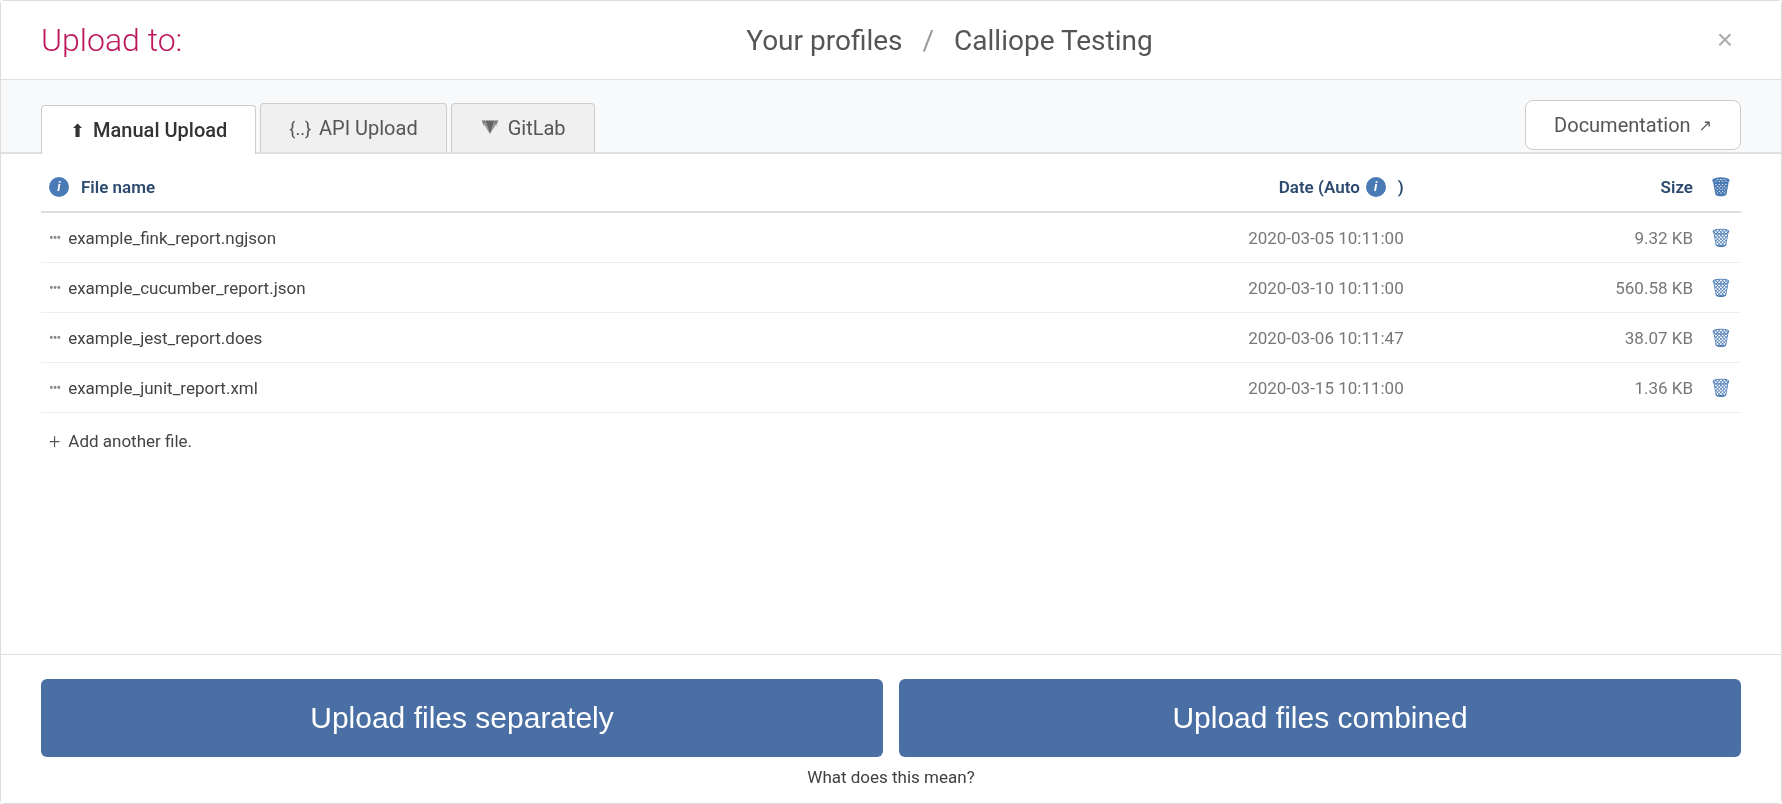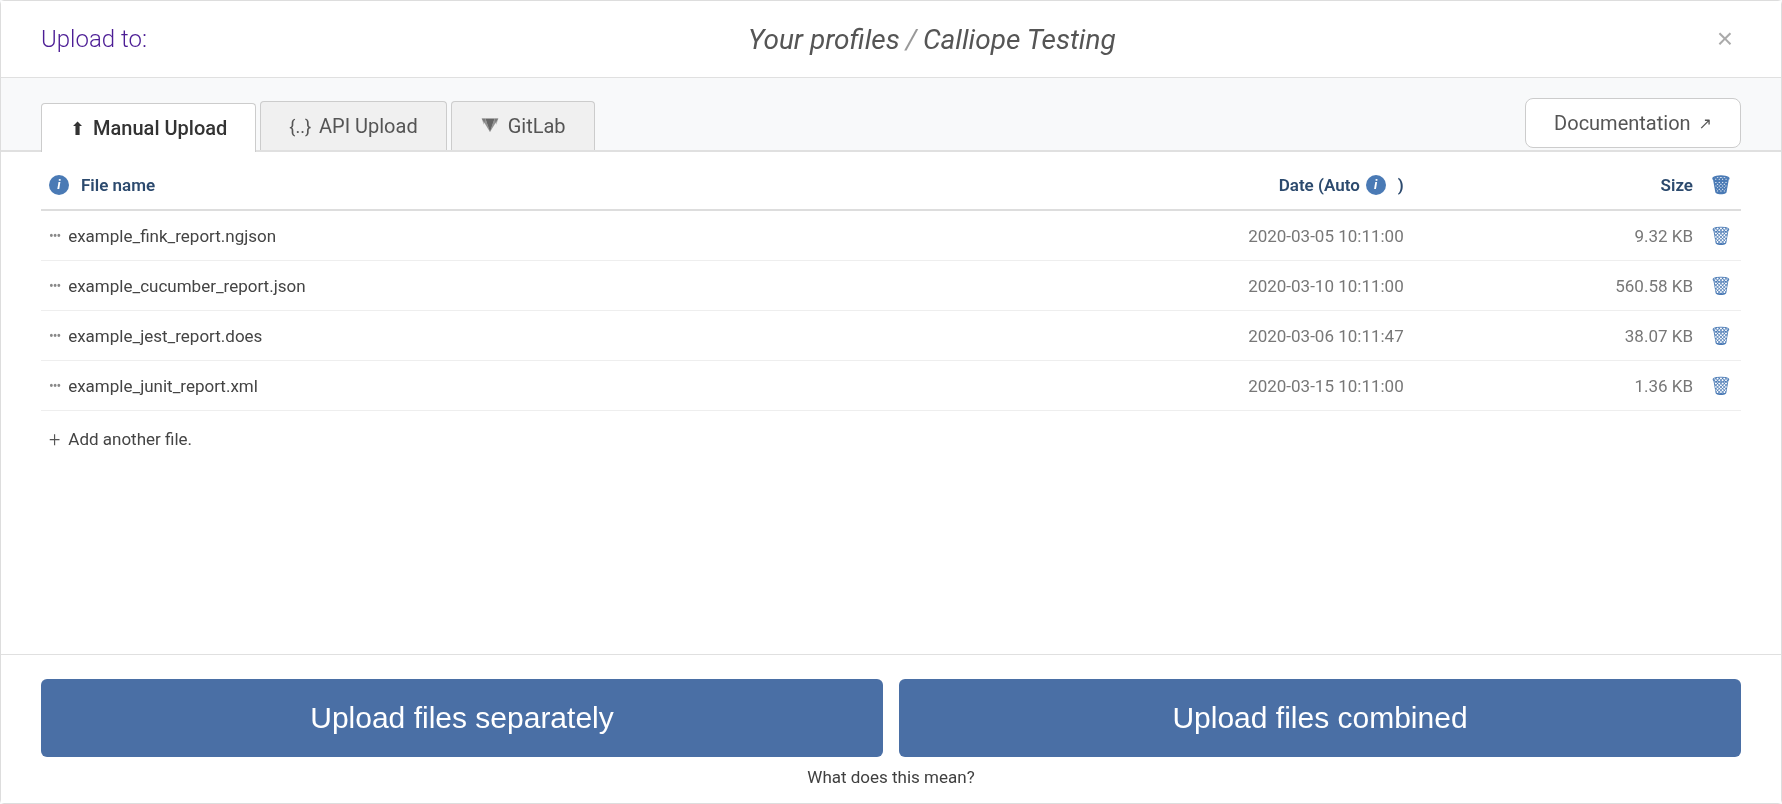--- a/index.html
+++ b/index.html
@@ -21,34 +21,33 @@
       position: relative;
     }
     .modal-header {
       display: flex;
       align-items: center;
       padding: 20px 40px;
       border-bottom: 1px solid #e0e0e0;
       background: #fff;
     }
     .upload-to-label {
-      font-size: 24px;
-      color: #4c1d95;
+      font-size: 32px;
+      color: #be185d;
       font-weight: 300;
       margin-right: 8px;
     }
     .breadcrumb {
       display: flex;
       align-items: center;
       flex: 1;
       justify-content: center;
       font-size: 28px;
       color: #555;
-      gap: 6px;
-      font-style: italic;
+      gap: 20px;
     }
     .breadcrumb-sep {
       color: #999;
       font-size: 28px;
     }
     .close-btn {
       font-size: 28px;
       color: #aaa;
       cursor: pointer;
       background: none;

